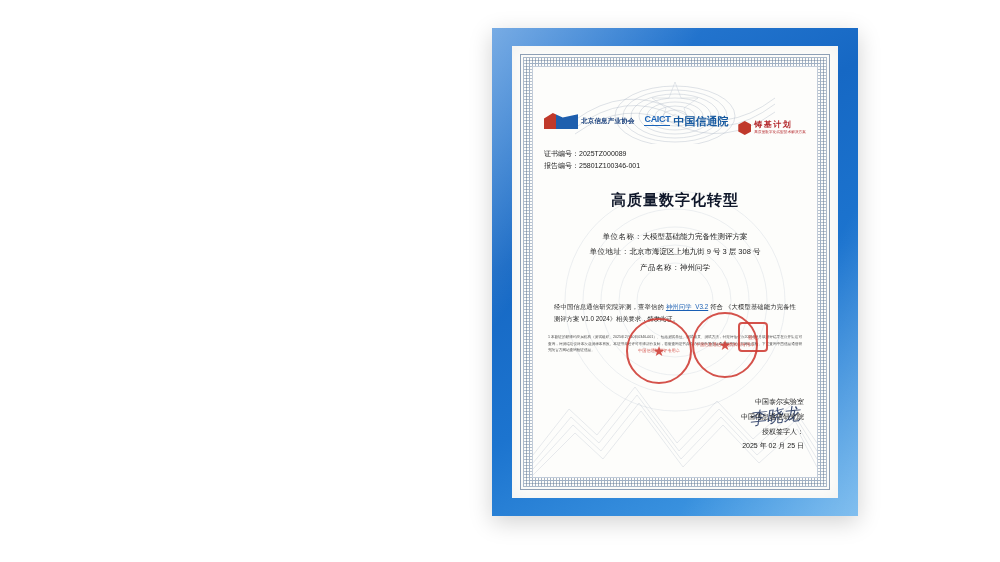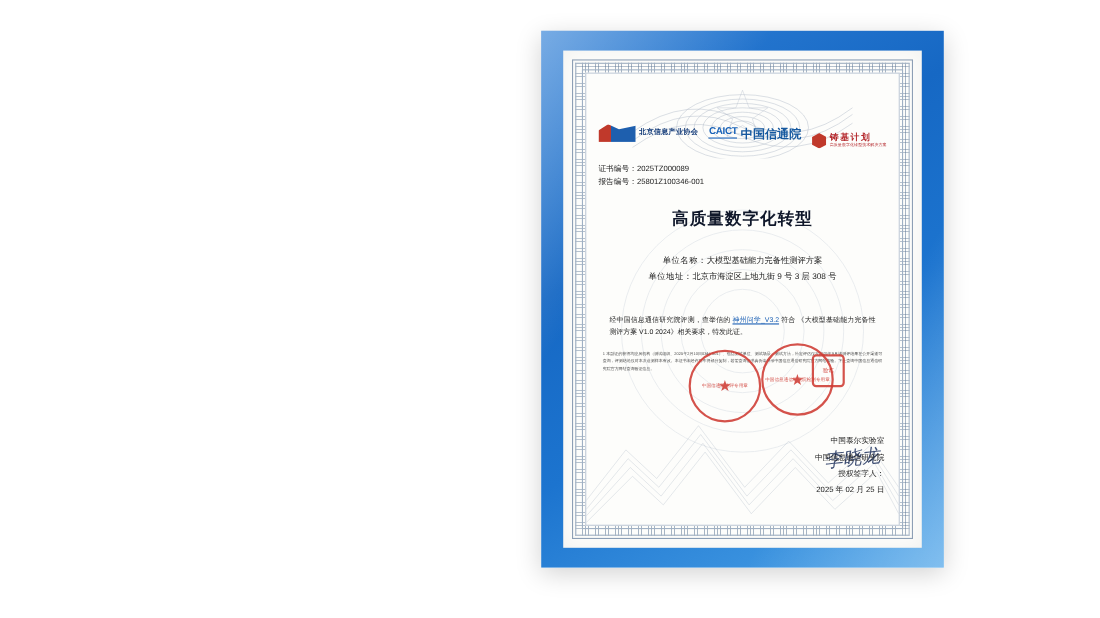--- a/index.html
+++ b/index.html
@@ -401,20 +401,23 @@
         <div class="title-main">高质量数字化转型</div>
       </div>
 
       <div class="fields">
         <div>
           <span class="lbl">单位名称：</span><span>大模型基础能力完备性测评方案</span>
         </div>
         <div>
           <span class="lbl">单位地址：</span><span>北京市海淀区上地九街 9 号 3 层 308 号</span>
         </div>
+        <div>
+          <span class="lbl">产品名称：</span><span>神州问学</span>
+        </div>
       </div>
 
       <div class="statement">
         <span>经中国信息通信研究院评测，查举信的 </span><span class="blue">神州问学_V3.2</span><span> 符合 《大模型基础能力完备性测评方案 V1.0 2024》</span><span>相关要求，特发此证。</span>
       </div>
 
       <div class="footnote">1  本副证的获得均应属机构（测试组织、2025年2月10日0346-001）、包括测试单位、测试场景、测试方法，特定评估仅次2025年9月该测评结果在公开渠道可查询，评测结论仅对本次送测样本有效。本证书未经许可不得部分复制，若需查询证书真伪请登录中国信息通信研究院官方网站核验。下注查询中国信息通信研究院官方网站查询验证信息。</div>
 
       <div class="stamps">
         <div class="stamp stamp-a">

